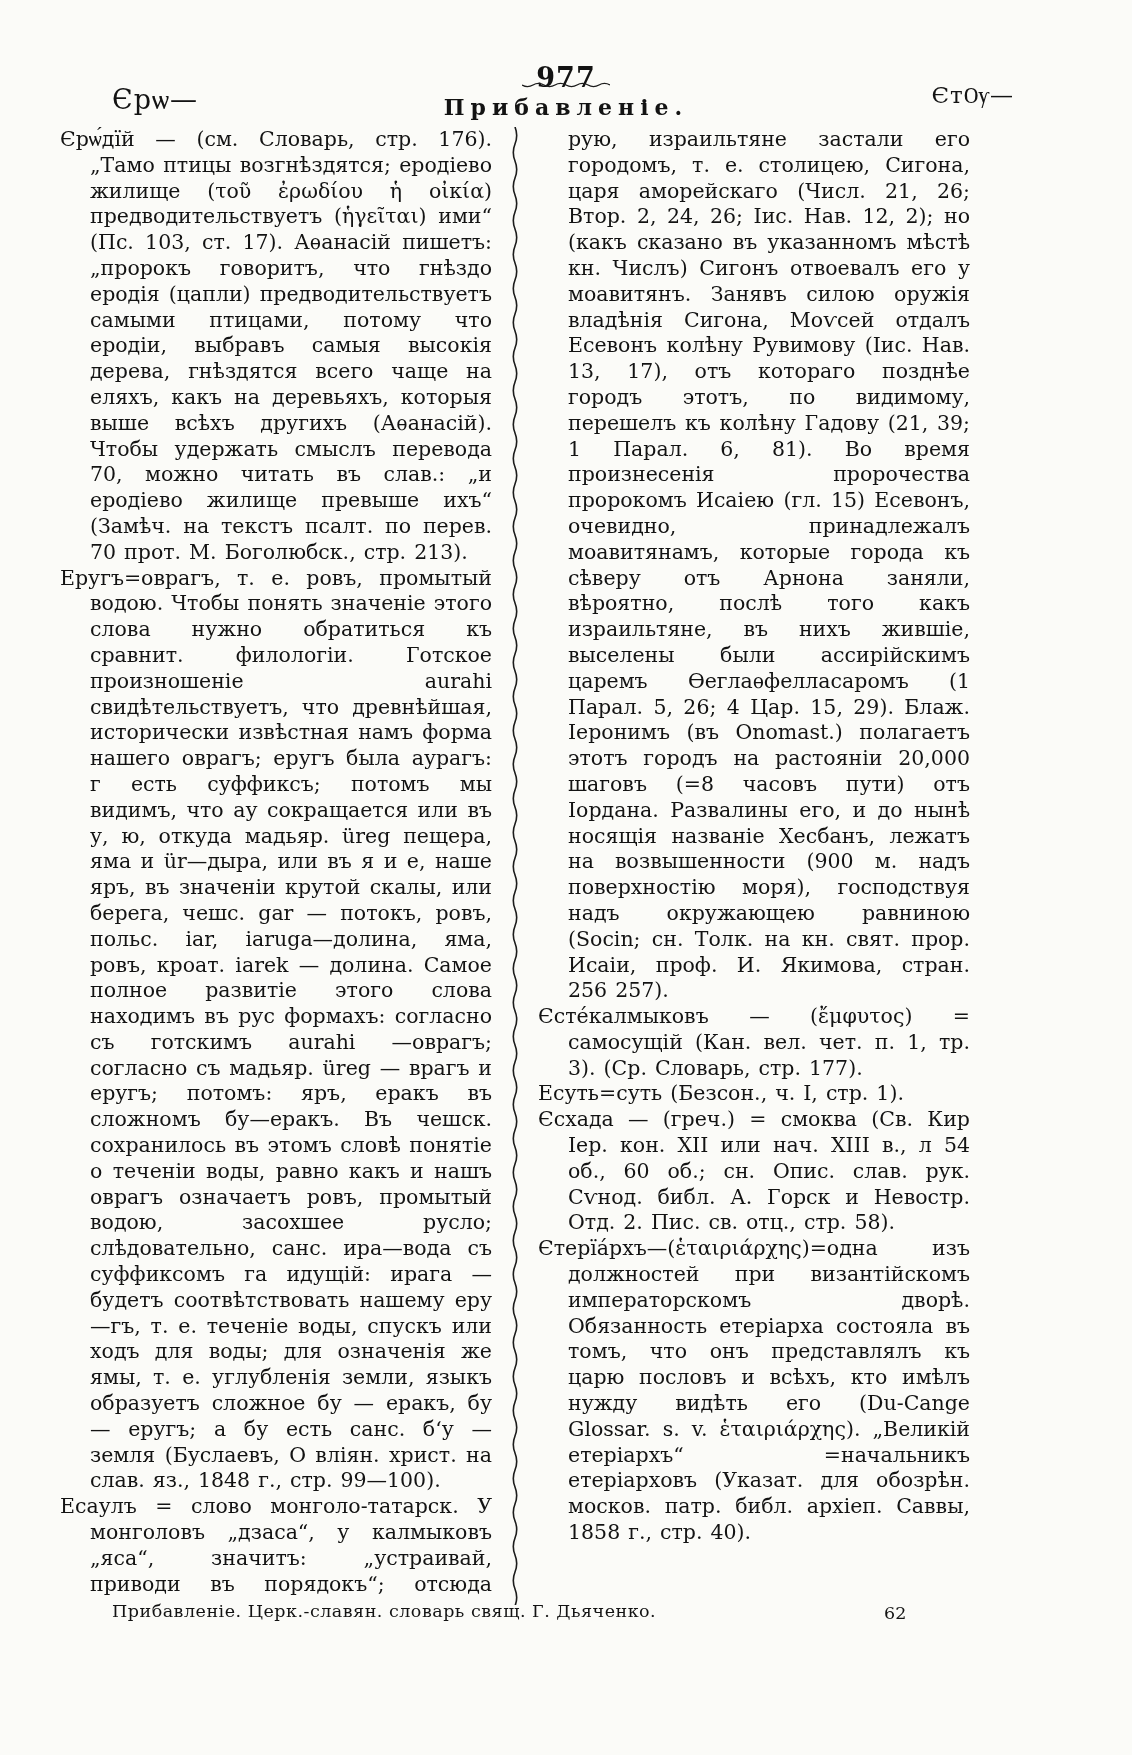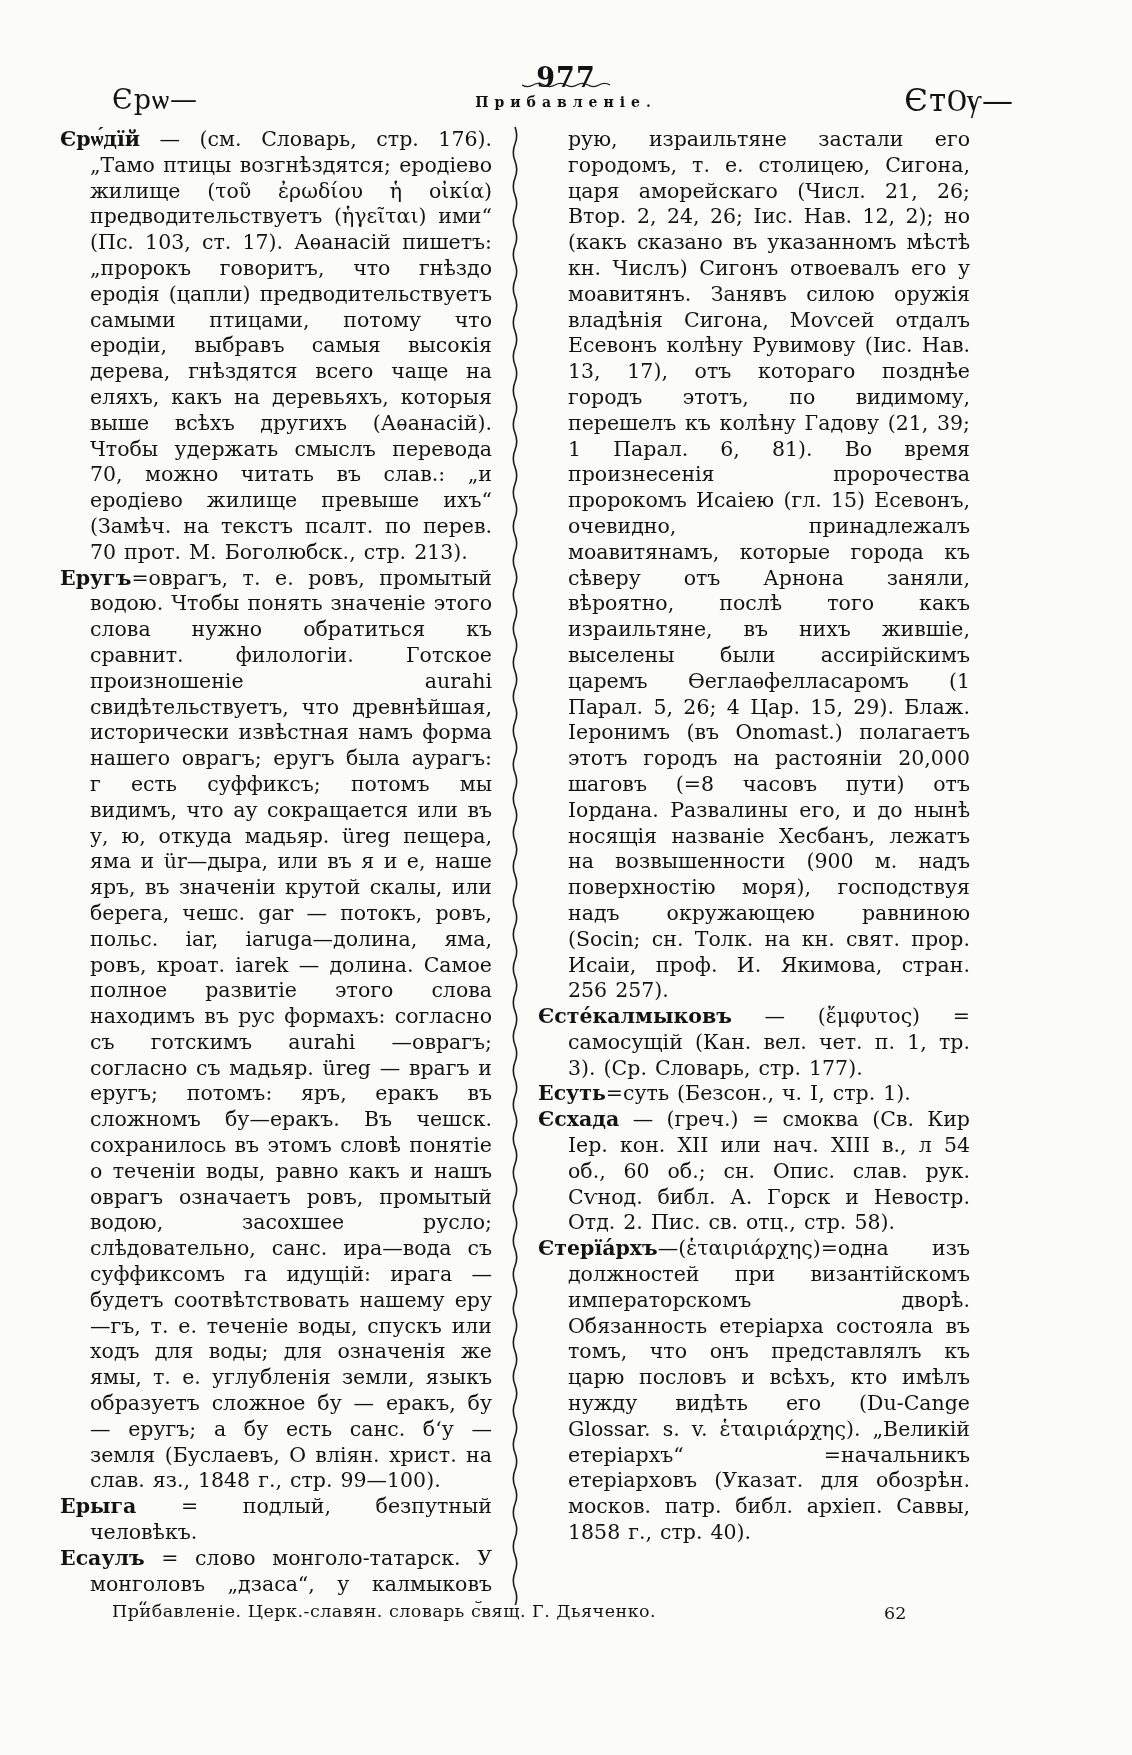--- a/index.html
+++ b/index.html
@@ -17,45 +17,45 @@
     letter-spacing: 1px;
     margin-top: 20px;
   }
   .pn-squiggle { position: absolute; top: 80px; left: 522px; }
   .running-head-left {
     position: absolute; top: 84px; left: 112px;
     font-size: 27px; letter-spacing: 1px;
   }
   .running-head-center {
     position: absolute; top: 94px; left: 0; width: 100%;
-    text-align: center; font-size: 14px; font-weight: bold; letter-spacing: 6px;
+    text-align: center; font-size: 22px; font-weight: bold; letter-spacing: 6px;
   }
   .running-head-right {
     position: absolute; top: 82px; right: 118px;
-    font-size: 31px; letter-spacing: 1px;
+    font-size: 23px; letter-spacing: 1px;
   }
   .columns {
     position: absolute; top: 127px; left: 60px;
     width: 1012px; height: 1478px;
     display: flex;
     overflow: hidden;
   }
   .col {
     width: 432px;
     font-size: 20.5px; line-height: 25.8px;
     text-align: justify;
     word-spacing: 1.5px;
   }
   .col-gap {
     width: 46px; flex: 0 0 46px;
     display: flex; justify-content: center;
   }
   .entry { margin: 0; padding-left: 30px; text-indent: -30px; }
   .entry.cont { text-indent: 0; }
-  .hw { font-weight: bold; }
+  .hw { font-weight: normal; }
   .footer {
     position: absolute; top: 1601px; left: 0; width: 1132px;
     font-size: 17.5px;
   }
   .footer-imprint { position: absolute; left: 112px; top: 0; letter-spacing: 0.5px; text-align: center; }
   .footer-signature { position: absolute; left: 884px; top: 2px; }
   svg path { fill: none; stroke: #1c1c1c; }
 </style>
 </head>
 <body>
@@ -66,21 +66,20 @@
 </svg>
 
 <div class="running-head-left">Єрѡ—</div>
 <div class="running-head-center">Прибавленіе.</div>
 <div class="running-head-right">ЄтѸ—</div>
 
 <div class="columns">
   <div class="col" id="col-left">
       <p class="entry"><b class="hw">Єрѡ́дїй</b><span> — (см. Словарь, стр. 176). „Тамо птицы возгнѣздятся; еродіево жилище (τοῦ ἐρωδίου ἡ οἰκία) предводительствуетъ (ἡγεῖται) ими“ (Пс. 103, ст. 17). Аѳанасій пишетъ: „пророкъ говоритъ, что гнѣздо еродія (цапли) предводительствуетъ самыми птицами, потому что еродіи, выбравъ самыя высокія дерева, гнѣздятся всего чаще на еляхъ, какъ на деревьяхъ, которыя выше всѣхъ другихъ (Аѳанасій). Чтобы удержать смыслъ перевода 70, можно читать въ слав.: „и еродіево жилище превыше ихъ“ (Замѣч. на текстъ псалт. по перев. 70 прот. М. Боголюбск., стр. 213).</span></p>
       <p class="entry"><b class="hw">Еругъ</b><span>=оврагъ, т. е. ровъ, промытый водою. Чтобы понять значеніе этого слова нужно обратиться къ сравнит. филологіи. Готское произношеніе aurahi свидѣтельствуетъ, что древнѣйшая, исторически извѣстная намъ форма нашего оврагъ; еругъ была аурагъ: г есть суффиксъ; потомъ мы видимъ, что ау сокращается или въ у, ю, откуда мадьяр. üreg пещера, яма и ür—дыра, или въ я и е, наше яръ, въ значеніи крутой скалы, или берега, чешс. gar — потокъ, ровъ, польс. iar, iaruga—долина, яма, ровъ, кроат. iarek — долина. Самое полное развитіе этого слова находимъ въ рус формахъ: согласно съ готскимъ aurahi —оврагъ; согласно съ мадьяр. üreg — врагъ и еругъ; потомъ: яръ, еракъ въ сложномъ бу—еракъ. Въ чешск. сохранилось въ этомъ словѣ понятіе о теченіи воды, равно какъ и нашъ оврагъ означаетъ ровъ, промытый водою, засохшее русло; слѣдовательно, санс. ира—вода съ суффиксомъ га идущій: ирага — будетъ соотвѣтствовать нашему еру—гъ, т. е. теченіе воды, спускъ или ходъ для воды; для означенія же ямы, т. е. углубленія земли, языкъ образуетъ сложное бу — еракъ, бу — еругъ; а бу есть санс. б‘у — земля (Буслаевъ, О вліян. христ. на слав. яз., 1848 г., стр. 99—100).</span></p>
-      <p class="entry"><b class="hw">Ерыга</b><span> = подлый, безпутный человѣкъ.</span></p>
       <p class="entry"><b class="hw">Есаулъ</b><span> = слово монголо-татарск. У монголовъ „дзаса“, у калмыковъ „яса“, значитъ: „устраивай, приводи въ порядокъ“; отсюда происходитъ монг. дзасагулъ, дзасулъ, калм. ясулъ — правитель (Матер. для слов., изд. Ак. н., т. 2, стр. 195).</span></p>
     </div>
   <div class="col-gap">
     <svg width="12" height="1478" viewBox="0 0 12 1478">
       <path stroke-width="1.6" d="M6 0 Q 9.4 8.5 6 17 Q 2.6 25.5 6 34 Q 9.4 42.5 6 51 Q 2.6 59.5 6 68 Q 9.4 76.5 6 85 Q 2.6 93.5 6 102 Q 9.4 110.5 6 119 Q 2.6 127.5 6 136 Q 9.4 144.5 6 153 Q 2.6 161.5 6 170 Q 9.4 178.5 6 187 Q 2.6 195.5 6 204 Q 9.4 212.5 6 221 Q 2.6 229.5 6 238 Q 9.4 246.5 6 255 Q 2.6 263.5 6 272 Q 9.4 280.5 6 289 Q 2.6 297.5 6 306 Q 9.4 314.5 6 323 Q 2.6 331.5 6 340 Q 9.4 348.5 6 357 Q 2.6 365.5 6 374 Q 9.4 382.5 6 391 Q 2.6 399.5 6 408 Q 9.4 416.5 6 425 Q 2.6 433.5 6 442 Q 9.4 450.5 6 459 Q 2.6 467.5 6 476 Q 9.4 484.5 6 493 Q 2.6 501.5 6 510 Q 9.4 518.5 6 527 Q 2.6 535.5 6 544 Q 9.4 552.5 6 561 Q 2.6 569.5 6 578 Q 9.4 586.5 6 595 Q 2.6 603.5 6 612 Q 9.4 620.5 6 629 Q 2.6 637.5 6 646 Q 9.4 654.5 6 663 Q 2.6 671.5 6 680 Q 9.4 688.5 6 697 Q 2.6 705.5 6 714 Q 9.4 722.5 6 731 Q 2.6 739.5 6 748 Q 9.4 756.5 6 765 Q 2.6 773.5 6 782 Q 9.4 790.5 6 799 Q 2.6 807.5 6 816 Q 9.4 824.5 6 833 Q 2.6 841.5 6 850 Q 9.4 858.5 6 867 Q 2.6 875.5 6 884 Q 9.4 892.5 6 901 Q 2.6 909.5 6 918 Q 9.4 926.5 6 935 Q 2.6 943.5 6 952 Q 9.4 960.5 6 969 Q 2.6 977.5 6 986 Q 9.4 994.5 6 1003 Q 2.6 1011.5 6 1020 Q 9.4 1028.5 6 1037 Q 2.6 1045.5 6 1054 Q 9.4 1062.5 6 1071 Q 2.6 1079.5 6 1088 Q 9.4 1096.5 6 1105 Q 2.6 1113.5 6 1122 Q 9.4 1130.5 6 1139 Q 2.6 1147.5 6 1156 Q 9.4 1164.5 6 1173 Q 2.6 1181.5 6 1190 Q 9.4 1198.5 6 1207 Q 2.6 1215.5 6 1224 Q 9.4 1232.5 6 1241 Q 2.6 1249.5 6 1258 Q 9.4 1266.5 6 1275 Q 2.6 1283.5 6 1292 Q 9.4 1300.5 6 1309 Q 2.6 1317.5 6 1326 Q 9.4 1334.5 6 1343 Q 2.6 1351.5 6 1360 Q 9.4 1368.5 6 1377 Q 2.6 1385.5 6 1394 Q 9.4 1402.5 6 1411 Q 2.6 1419.5 6 1428 Q 9.4 1436.5 6 1445 Q 2.6 1453.5 6 1462 Q 9.4 1470.5 6 1479"></path>
     </svg>
   </div>
   <div class="col" id="col-right">
       <p class="entry cont"><span>рую, израильтяне застали его городомъ, т. е. столицею, Сигона, царя аморейскаго (Числ. 21, 26; Втор. 2, 24, 26; Іис. Нав. 12, 2); но (какъ сказано въ указанномъ мѣстѣ кн. Числъ) Сигонъ отвоевалъ его у моавитянъ. Занявъ силою оружія владѣнія Сигона, Моѵсей отдалъ Есевонъ колѣну Рувимову (Іис. Нав. 13, 17), отъ котораго позднѣе городъ этотъ, по видимому, перешелъ къ колѣну Гадову (21, 39; 1 Парал. 6, 81). Во время произнесенія пророчества пророкомъ Исаіею (гл. 15) Есевонъ, очевидно, принадлежалъ моавитянамъ, которые города къ сѣверу отъ Арнона заняли, вѣроятно, послѣ того какъ израильтяне, въ нихъ жившіе, выселены были ассирійскимъ царемъ Ѳеглаѳфелласаромъ (1 Парал. 5, 26; 4 Цар. 15, 29). Блаж. Іеронимъ (въ Onomast.) полагаетъ этотъ городъ на растояніи 20,000 шаговъ (=8 часовъ пути) отъ Іордана. Развалины его, и до нынѣ носящія названіе Хесбанъ, лежатъ на возвышенности (900 м. надъ поверхностію моря), господствуя надъ окружающею равниною (Socin; сн. Толк. на кн. свят. прор. Исаіи, проф. И. Якимова, стран. 256 257).</span></p>
       <p class="entry"><b class="hw">Єсте́калмыковъ</b><span> — (ἔμφυτος) = самосущій (Кан. вел. чет. п. 1, тр. 3). (Ср. Словарь, стр. 177).</span></p>

